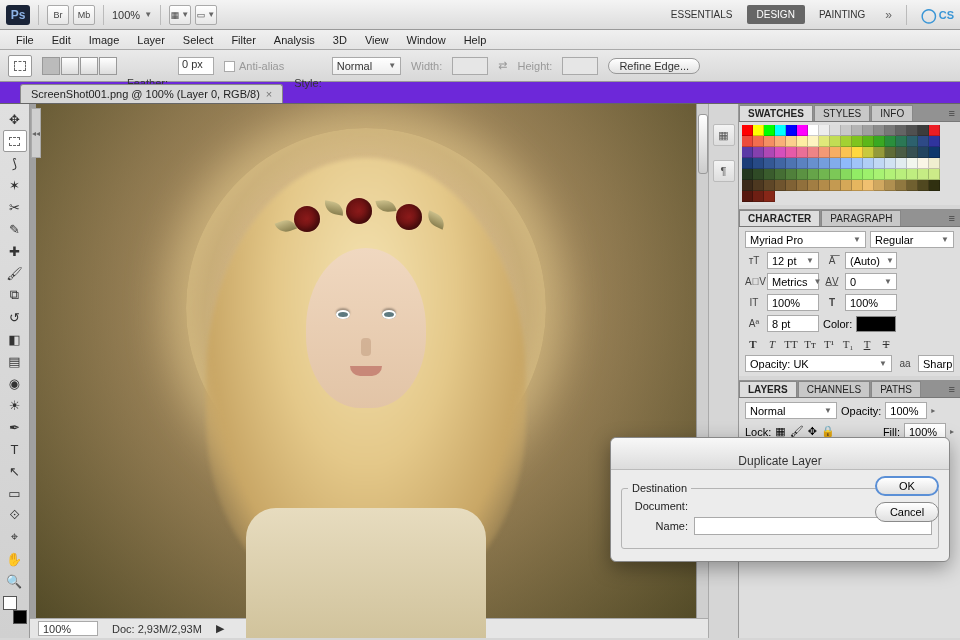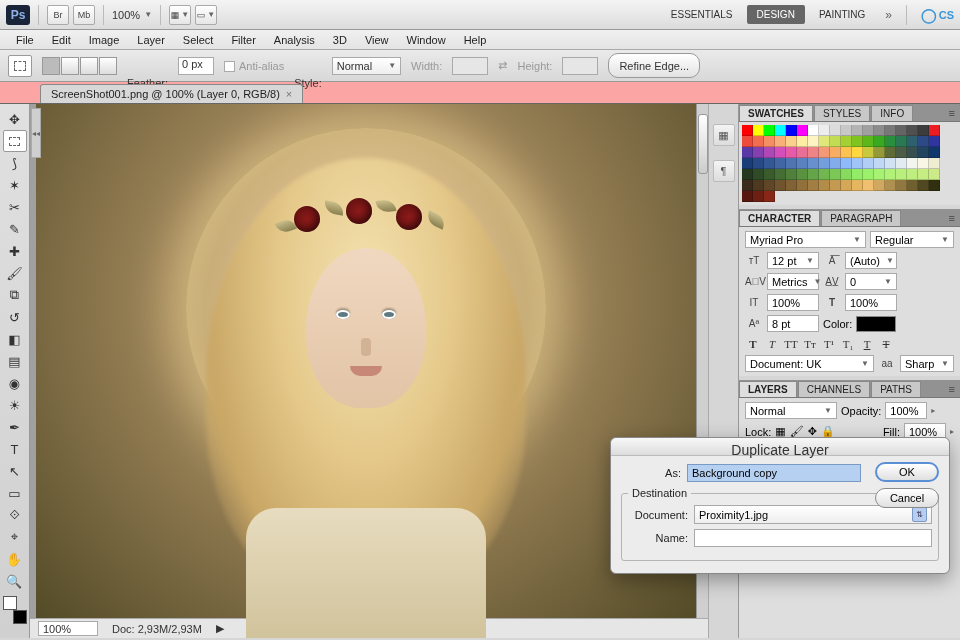--- a/index.html
+++ b/index.html
@@ -26,25 +26,25 @@
 #optbar { height: 32px; background: linear-gradient(#eaeaea,#d8d8d8); border-bottom: 1px solid #999; display: flex; align-items: center; padding: 0 8px; gap: 10px; color: #333; }
 #optbar .tool-prev { width: 24px; height: 22px; border: 1px solid #999; background: #fff; border-radius: 2px; display:flex;align-items:center;justify-content:center; }
 .rect-ic { width: 12px; height: 10px; border: 1px dashed #666; }
 .mode-grp { display: flex; gap: 1px; }
 .mode-grp .m { width: 18px; height: 18px; border: 1px solid #999; background: linear-gradient(#fff,#ddd); position: relative; }
 .mode-grp .m:first-child { background: #bbb; }
 .lbl { color: #333; margin-top: 35px; }
 .inp-sm { width: 36px; height: 18px; border: 1px solid #aaa; background: #fff; padding: 0 3px; }
 .dis { color: #999; }
 .sel { height: 18px; border: 1px solid #aaa; background: linear-gradient(#fff,#eee); padding: 0 4px; display: flex; align-items: center; gap: 14px; }
-.refine { height: 25px; padding: 0 10px; border: 1px solid #999; border-radius: 10px; background: linear-gradient(#fff,#e2e2e2); display: flex; align-items: center; }
+.refine { height: 16px; padding: 0 10px; border: 1px solid #999; border-radius: 10px; background: linear-gradient(#fff,#e2e2e2); display: flex; align-items: center; }
 .cb { width: 11px; height: 11px; border: 1px solid #aaa; background: #fff; }
 
 
-#tabrow { height: 22px; background: #fca5a5; display: flex; align-items: flex-end; padding-left: 40px; border-bottom: 1px solid #666; }
+#tabrow { height: 22px; background: #6d28d9; display: flex; align-items: flex-end; padding-left: 20px; border-bottom: 1px solid #666; }
 .tab { background: #d8d8d8; padding: 3px 10px; border: 1px solid #888; border-bottom: none; border-radius: 3px 3px 0 0; font-size: 10px; color: #222; display: flex; align-items: center; gap: 6px; }
 .tab .x { color: #777; font-size: 11px; }
 
 
 #main { display: flex; height: 534px; }
 #tools { width: 30px; background: linear-gradient(#e0e0e0,#d0d0d0); border-right: 1px solid #999; display: flex; flex-direction: column; align-items: center; padding-top: 4px; gap: 0; }
 #tools .t { width: 24px; height: 22px; display: flex; align-items: center; justify-content: center; color: #333; border: 1px solid transparent; border-radius: 2px; margin-bottom: 0; font-size: 13px; position:relative; }
 #tools .t.sel { background: #fff; border-color: #999; }
 #tools .swatches { margin-top: 4px; position: relative; width: 24px; height: 28px; }
 .fg { position: absolute; top: 0; left: 0; width: 14px; height: 14px; background: #fff; border: 1px solid #555; }
@@ -97,21 +97,21 @@
 .stylebtns span { width:16px; height:15px; border:1px solid transparent; display:flex;align-items:center;justify-content:center; color:#333; font-family: Georgia, serif; }
 
 #layerspanel { background:#dedede; padding:4px 6px; display:flex; flex-direction:column; gap:4px; flex:1; }
 
 
 #dockmini { width:30px; background:#d6d6d6; border-left:1px solid #aaa; display:flex; flex-direction:column; align-items:center; padding-top:20px; gap:14px; }
 #dockmini .mi { width:22px; height:22px; border:1px solid #bbb; background:linear-gradient(#f4f4f4,#ddd); border-radius:2px; display:flex;align-items:center;justify-content:center; color:#555; }
 
 
 #dlg { position:absolute; left:610px; top:437px; width:340px; background:#ececec; border:1px solid #888; border-radius:6px; box-shadow: 0 6px 20px rgba(0,0,0,0.35); }
-#dlg .titlebar { height:18px; background: linear-gradient(#f8f8f8,#dcdcdc); border-bottom:1px solid #bbb; border-radius:6px 6px 0 0; text-align:center; padding-top:4px; color:#333; font-size:14px; }
+#dlg .titlebar { height:32px; background: linear-gradient(#f8f8f8,#dcdcdc); border-bottom:1px solid #bbb; border-radius:6px 6px 0 0; text-align:center; padding-top:16px; color:#333; font-size:12px; }
 #dlg .body { padding: 8px 10px 12px 10px; position:relative; }
 #dlg .row { display:flex; align-items:center; gap:6px; margin-bottom:5px; }
 #dlg .row label { width:60px; text-align:right; color:#222; }
 #dlg .txt { height:18px; border:1px solid #7a9ac6; background:#fff; padding:0 4px; flex:1; }
 #dlg .txt.sel { background:#b6d0f2; }
 #dlg fieldset { border:1px solid #b4b4b4; border-radius:3px; margin-top:4px; padding:6px 6px 8px 6px; }
 #dlg legend { padding:0 4px; color:#222; }
 #dlg .okcol { position:absolute; right:10px; top:6px; display:flex; flex-direction:column; gap:6px; }
 #dlg .btn { width:64px; height:20px; border:1px solid #8a8a8a; border-radius:10px; background:linear-gradient(#fff,#e0e0e0); display:flex;align-items:center;justify-content:center; }
 #dlg .btn.def { border:2px solid #5a8fd6; }
@@ -465,25 +465,25 @@
         <span style="font-style:italic">T</span>
         <span>TT</span>
         <span>Tт</span>
         <span>T¹</span>
         <span>T₁</span>
         <span style="text-decoration:underline">T</span>
         <span style="text-decoration:line-through">T</span>
       </div>
       <div class="crow">
         <div class="cinp" style="flex:1">
-            <span>Document: UK</span>
+            <span>Opacity: UK</span>
             <span class="drop">▼</span>
           </div>
         <span class="ic">aa</span>
-        <div class="cinp" style="width:54px">
+        <div class="cinp" style="width:36px">
             <span>Sharp</span>
             <span class="drop">▼</span>
           </div>
       </div>
     </div>
 
     <div class="tabstrip" style="margin-top:4px">
       <div class="pt on">LAYERS</div>
       <div class="pt">CHANNELS</div>
       <div class="pt">PATHS</div>
@@ -515,32 +515,24 @@
 
 <div class="coltog" style="left:31px; top:108px">◂◂</div>
 
 <div id="dlg">
   <div class="titlebar">Duplicate Layer</div>
   <div class="body">
     <div class="okcol">
       <div class="btn def">OK</div>
       <div class="btn">Cancel</div>
     </div>
-    <div class="row" style="width:240px">
-      <label>As:</label>
-      <div class="txt sel">Background copy</div>
-    </div>
     <fieldset>
       <legend>Destination</legend>
       <div class="row">
         <label>Document:</label>
-        <div class="combo">
-          <span>Proximity1.jpg</span>
-          <div class="ar">⇅</div>
-        </div>
       </div>
       <div class="row">
         <label>Name:</label>
         <div class="txt" style="border-color:#aaa"></div>
       </div>
     </fieldset>
   </div>
 </div>
 
 </body></html>

